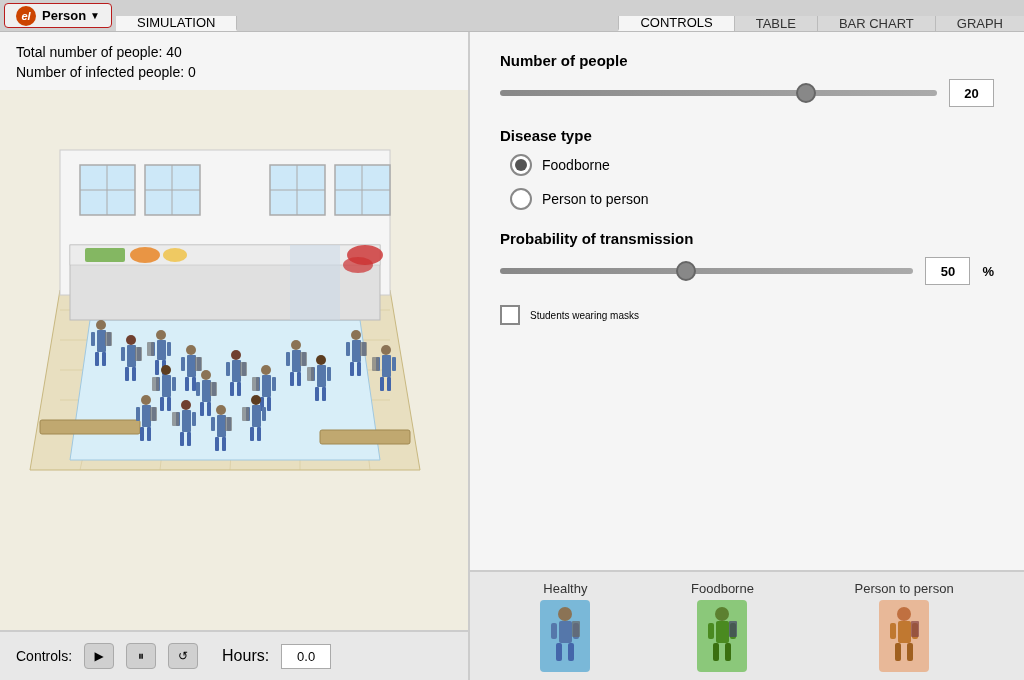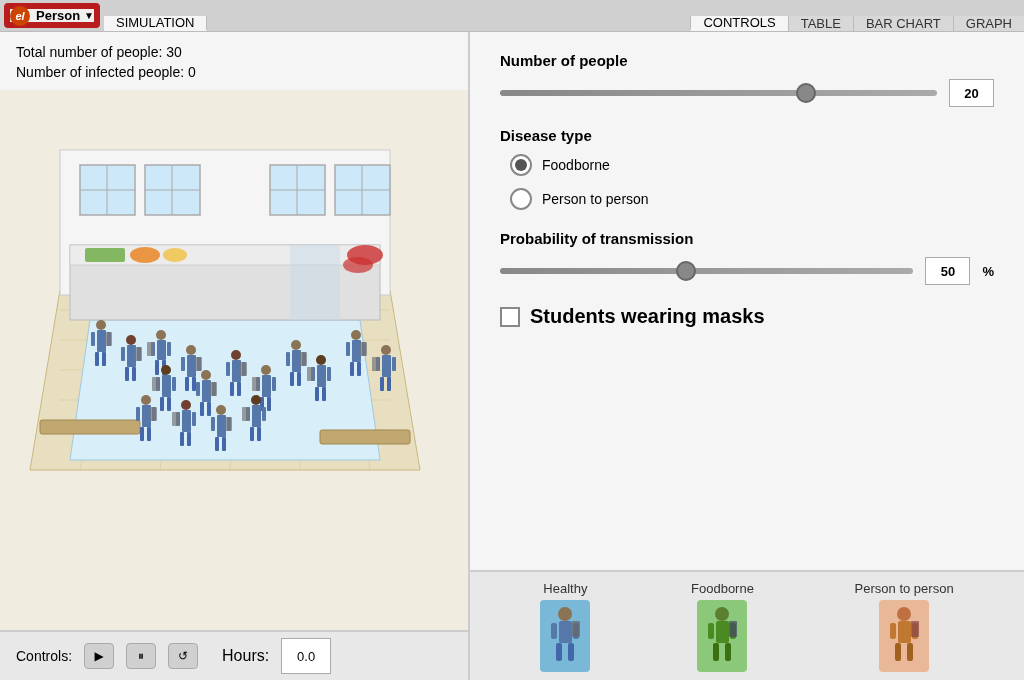--- a/index.html
+++ b/index.html
@@ -1,62 +1,62 @@
 <!DOCTYPE html>
 <html><head>
   <meta charset="utf-8">
   <style>
     * { box-sizing: border-box; margin: 0; padding: 0; }
     body { font-family: Arial, sans-serif; font-size: 14px; background: #e8e8e8; width: 1024px; height: 680px; overflow: hidden; display: flex; flex-direction: column; }
 
     
     .top-bar { display: flex; align-items: stretch; height: 32px; background: #d0d0d0; border-bottom: 1px solid #bbb; flex-shrink: 0; }
-    .tools-btn { display: flex; align-items: center; background: #f0f0f0; border: 6px solid #b91c1c; border-radius: 4px; margin: 3px 4px; padding: 0 0; cursor: pointer; font-size: 13px; font-weight: bold; }
+    .tools-btn { display: flex; align-items: center; background: #f0f0f0; border: 1px solid #b91c1c; border-radius: 4px; margin: 3px 4px; padding: 0 11px; cursor: pointer; font-size: 13px; font-weight: bold; }
     .tools-btn .tool-icon { width: 20px; height: 20px; background: #cc4400; border-radius: 50%; margin-right: 6px; display: flex; align-items: center; justify-content: center; color: white; font-size: 11px; font-style: italic; font-weight: bold; }
     .tools-btn .chevron { margin-left: 4px; font-size: 10px; }
-    .tab { display: flex; align-items: center; padding: 0 12px; border-right: 1px solid #bbb; cursor: pointer; font-size: 13px; color: #333; background: #d8d8d8; margin-top: 16px; }
+    .tab { display: flex; align-items: center; padding: 0 21px; border-right: 1px solid #bbb; cursor: pointer; font-size: 13px; color: #333; background: #d8d8d8; margin-top: 16px; }
     .tab.active { background: #f5f5f5; border-bottom: 2px solid #f5f5f5; color: #000; }
     .tab-right-group { display: flex; margin-left: auto; }
     .tab-right-group .tab { border-left: 1px solid #bbb; border-right: none; }
     .tab-right-group .tab.active { background: #f5f5f5; }
 
     
     .main { display: flex; flex: 1; overflow: hidden; }
 
     
     .left-panel { width: 470px; background: #f5f5f5; border-right: 2px solid #ccc; display: flex; flex-direction: column; flex-shrink: 0; }
     .sim-stats { padding: 12px 16px 6px; }
     .sim-stats p { font-size: 14px; margin-bottom: 4px; }
     .sim-canvas { flex: 1; position: relative; overflow: hidden; background: #f0ede0; }
 
     
     .controls-bar { height: 50px; background: #e8e8e8; border-top: 2px solid #ccc; display: flex; align-items: center; padding: 0 16px; gap: 12px; flex-shrink: 0; }
     .controls-label { font-size: 14px; }
     .ctrl-btn { width: 30px; height: 26px; background: #d0d0d0; border: 1px solid #aaa; border-radius: 4px; cursor: pointer; display: flex; align-items: center; justify-content: center; font-size: 12px; }
     .hours-label { margin-left: 12px; font-size: 16px; }
-    .hours-input { width: 50px; height: 36px; border: 1px solid #aaa; background: white; text-align: center; font-size: 13px; padding: 0 4px; }
+    .hours-input { width: 50px; height: 25px; border: 1px solid #aaa; background: white; text-align: center; font-size: 13px; padding: 0 4px; }
 
     
     .right-panel { flex: 1; background: #f5f5f5; display: flex; flex-direction: column; }
     .controls-content { flex: 1; padding: 20px 30px; overflow-y: auto; }
     .control-section { margin-bottom: 20px; }
     .section-label { font-weight: bold; font-size: 15px; margin-bottom: 10px; }
     .slider-row { display: flex; align-items: center; gap: 12px; margin-bottom: 6px; font-weight: bold; }
     .slider-track { flex: 1; height: 6px; background: linear-gradient(to right, #888 0%, #aaa 100%); border-radius: 3px; position: relative; cursor: pointer; }
     .slider-thumb { position: absolute; width: 20px; height: 20px; background: #888; border-radius: 50%; top: 50%; transform: translateY(-50%); border: 2px solid #666; }
     .value-box { width: 45px; height: 28px; border: 1px solid #aaa; background: white; text-align: center; font-size: 13px; display: flex; align-items: center; justify-content: center; }
     .percent-label { font-size: 13px; }
     .radio-group { display: flex; flex-direction: column; gap: 12px; margin-left: 10px; }
     .radio-item { display: flex; align-items: center; gap: 10px; cursor: pointer; }
     .radio-outer { width: 22px; height: 22px; border-radius: 50%; border: 2px solid #888; display: flex; align-items: center; justify-content: center; background: white; }
     .radio-inner { width: 12px; height: 12px; border-radius: 50%; background: #555; }
     .radio-label { font-size: 14px; }
     .checkbox-row { display: flex; align-items: center; gap: 10px; cursor: pointer; }
     .checkbox { width: 20px; height: 20px; border: 2px solid #888; background: white; }
-    .checkbox-label { font-size: 20px; font-weight: bold; }
+    .checkbox-label { font-size: 10px; }
 
     
     .legend-bar { height: 110px; background: #e8e8e8; border-top: 2px solid #ccc; display: flex; align-items: flex-end; justify-content: space-around; padding: 8px 20px; flex-shrink: 0; }
     .legend-item { display: flex; flex-direction: column; align-items: center; gap: 4px; }
     .legend-label { font-size: 13px; color: #333; }
     .legend-figure { width: 50px; height: 72px; border-radius: 4px; display: flex; align-items: center; justify-content: center; overflow: hidden; }
     .legend-figure-blue { background: #7ab8d8; }
     .legend-figure-green { background: #8bc87a; }
     .legend-figure-peach { background: #e8b898; }
 
@@ -79,21 +79,21 @@
     <div class="tab">TABLE</div>
     <div class="tab">BAR CHART</div>
     <div class="tab">GRAPH</div>
   </div>
 </div>
 
 <div class="main">
 
   <div class="left-panel">
     <div class="sim-stats">
-      <p>Total number of people: 30</p>
+      <p>Total number of people: 40</p>
       <p>Number of infected people: 0</p>
     </div>
 
     <div class="sim-canvas">
       <svg width="450" height="430" viewBox="0 0 450 430">
 
         <polygon points="30,380 420,380 390,200 60,200" fill="#e8dfc0" stroke="#c8b880" stroke-width="1"></polygon>
 
         <line x1="60" y1="220" x2="390" y2="220" stroke="#d0c090" stroke-width="0.5"></line>
         <line x1="60" y1="250" x2="390" y2="250" stroke="#d0c090" stroke-width="0.5"></line>

